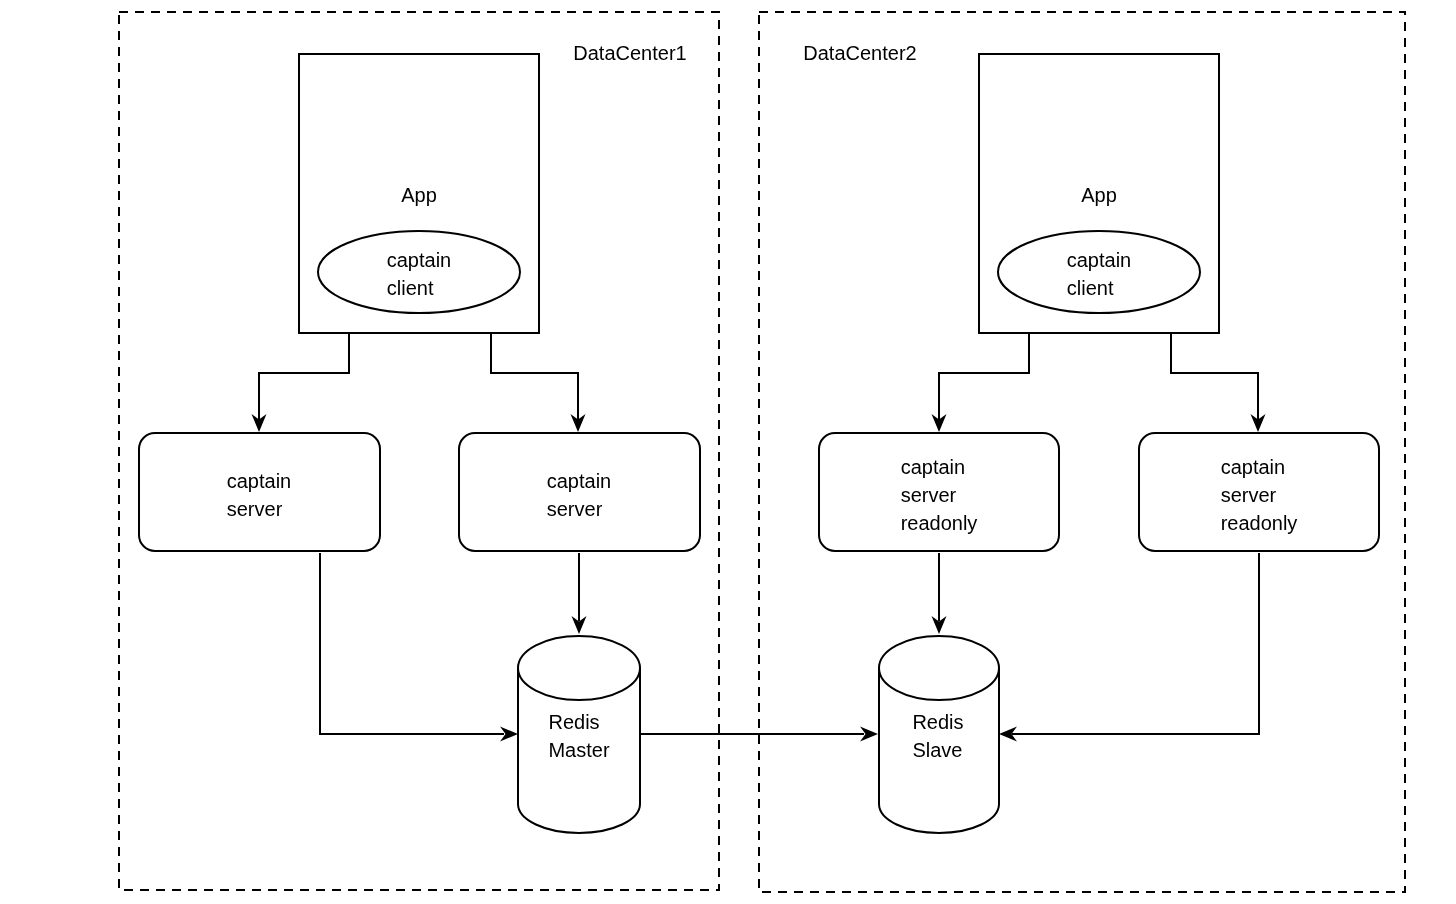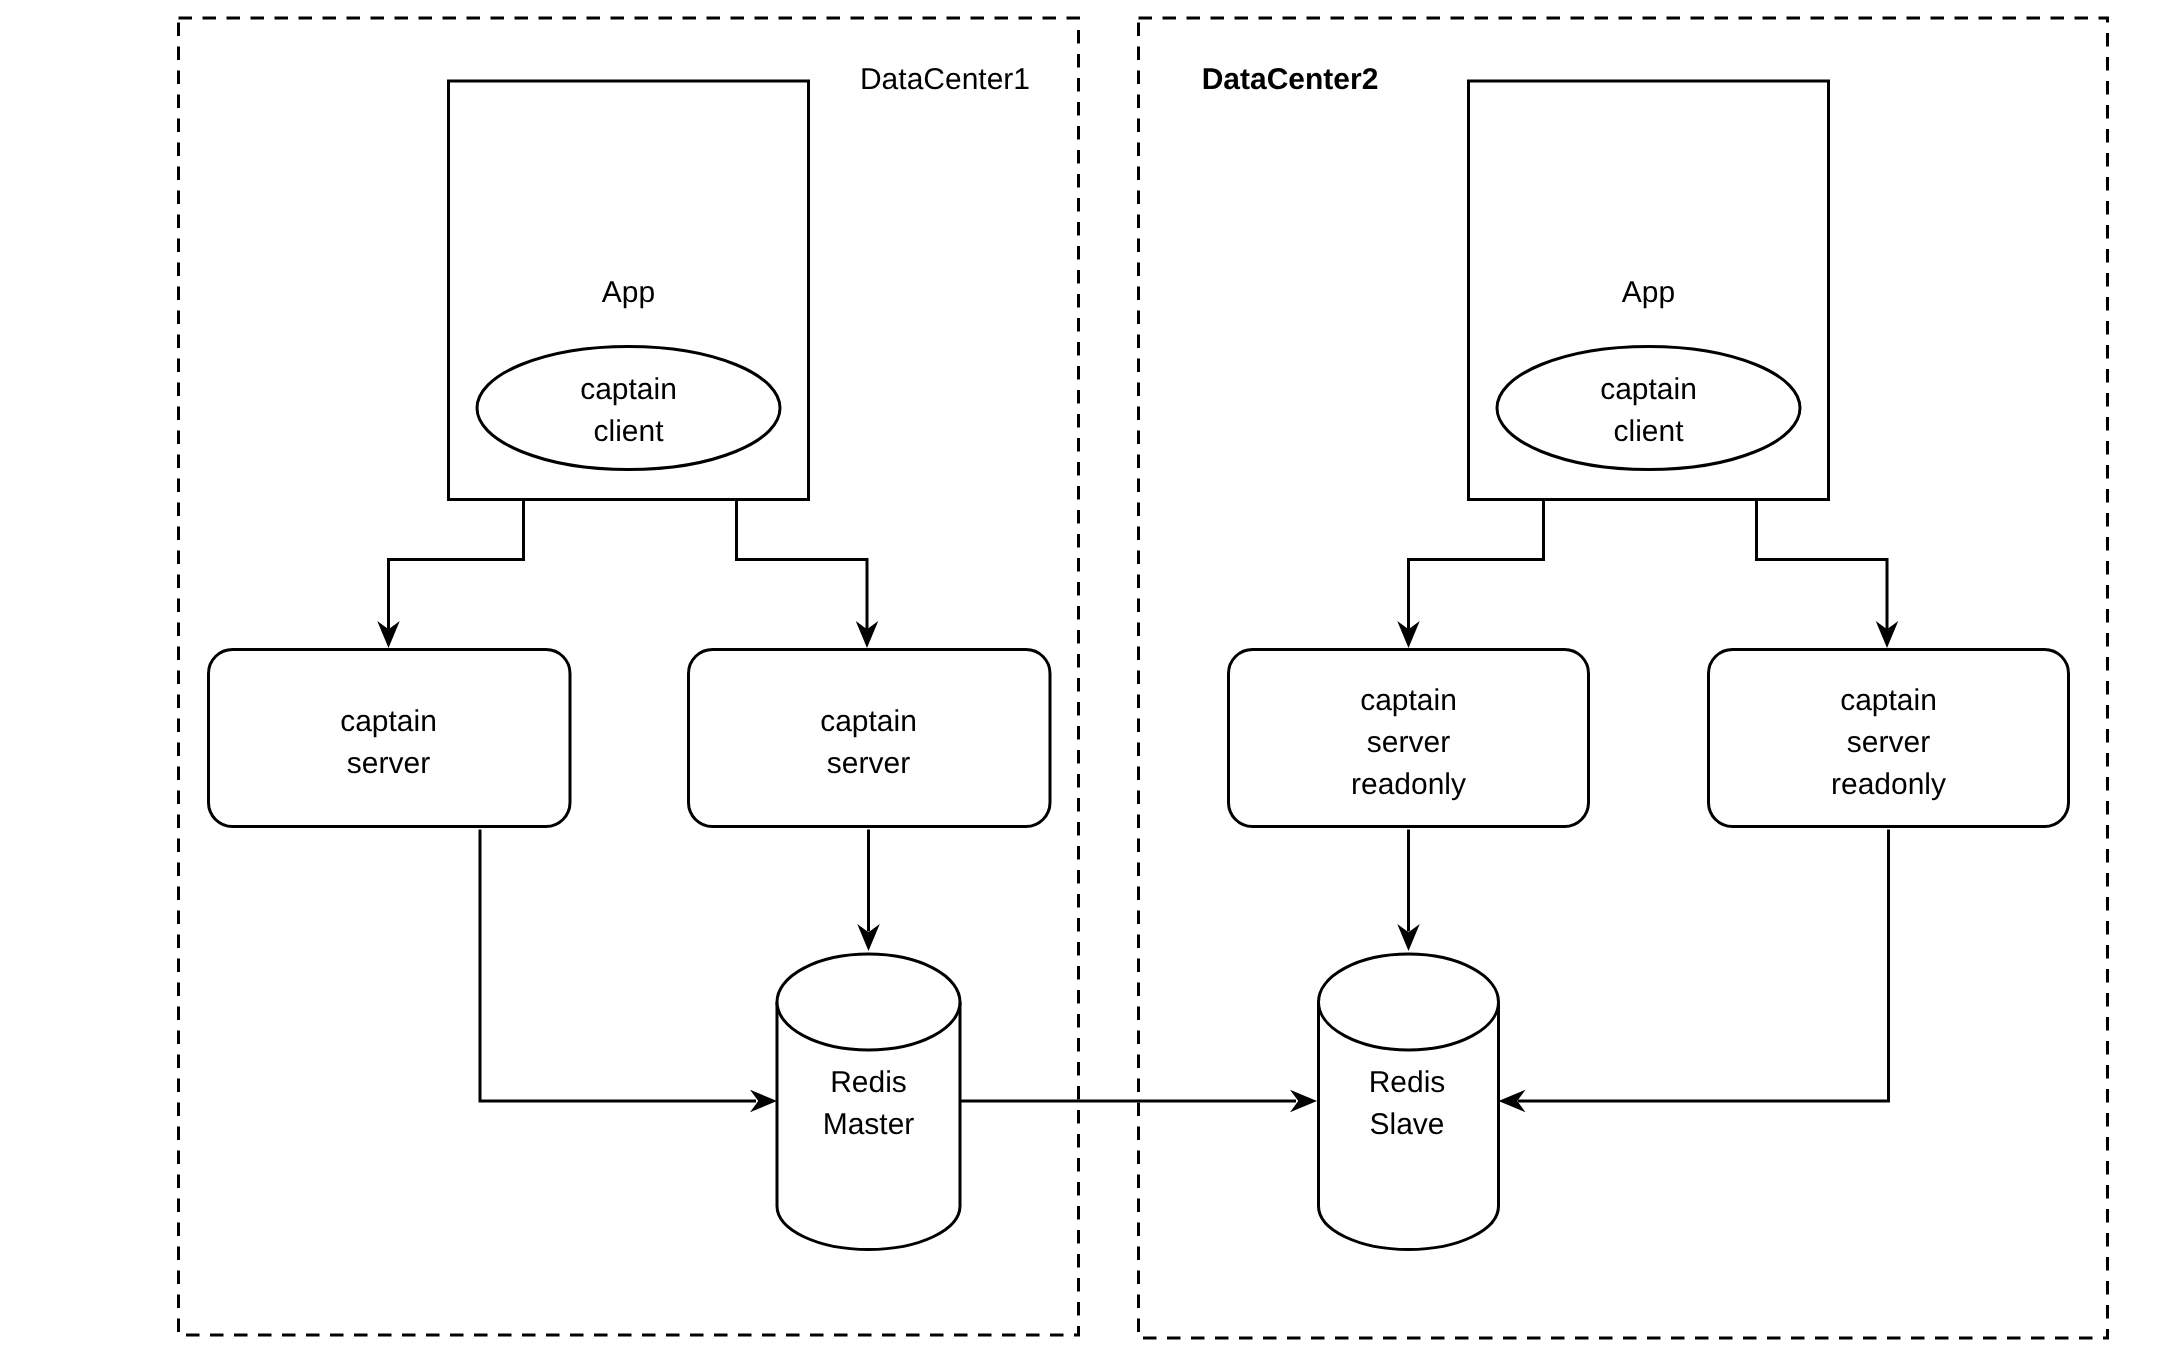--- a/index.html
+++ b/index.html
@@ -15,21 +15,20 @@
     position: absolute;
     left: 0; top: 0;
     width: 1456px; height: 904px;
   }
   .lbl {
     position: absolute;
     transform: translate(-50%, -50%);
     color: #000000;
     font-size: 20px;
     line-height: 28px;
-    text-align: center;
     white-space: pre-line;
     pointer-events: none;
   }
   .dc-title {
     font-size: 20px;
     line-height: 24px;
   }
 </style>
 </head>
 <body>
@@ -85,21 +84,21 @@
     <rect x="979" y="54" width="240" height="279" fill="#ffffff" stroke="#000000" stroke-width="2"></rect>
     <ellipse cx="1099" cy="272" rx="101" ry="41" fill="#ffffff" stroke="#000000" stroke-width="2"></ellipse>
     <rect x="819" y="433" width="240" height="118" rx="16" ry="16" fill="#ffffff" stroke="#000000" stroke-width="2"></rect>
     <rect x="1139" y="433" width="240" height="118" rx="16" ry="16" fill="#ffffff" stroke="#000000" stroke-width="2"></rect>
 
     <path d="M879,668 L879,804 A60,29 0 0 0 999,804 L999,668" fill="#ffffff" stroke="#000000" stroke-width="2"></path>
     <ellipse cx="939" cy="668" rx="60" ry="32" fill="#ffffff" stroke="#000000" stroke-width="2"></ellipse>
   </svg>
 
   <div class="lbl dc-title" style="left:630px; top:53px;">DataCenter1</div>
-  <div class="lbl dc-title" style="left:860px; top:53px;font-weight:bold;">DataCenter2</div>
+  <div class="lbl dc-title" style="left:860px; top:53px;">DataCenter2</div>
 
   <div class="lbl" style="left:419px; top:195px;">App</div>
   <div class="lbl" style="left:419px; top:274px;">captain
 client</div>
   <div class="lbl" style="left:259px; top:495px;">captain
 server</div>
   <div class="lbl" style="left:579px; top:495px;">captain
 server</div>
   <div class="lbl" style="left:579px; top:736px;">Redis
 Master</div>

